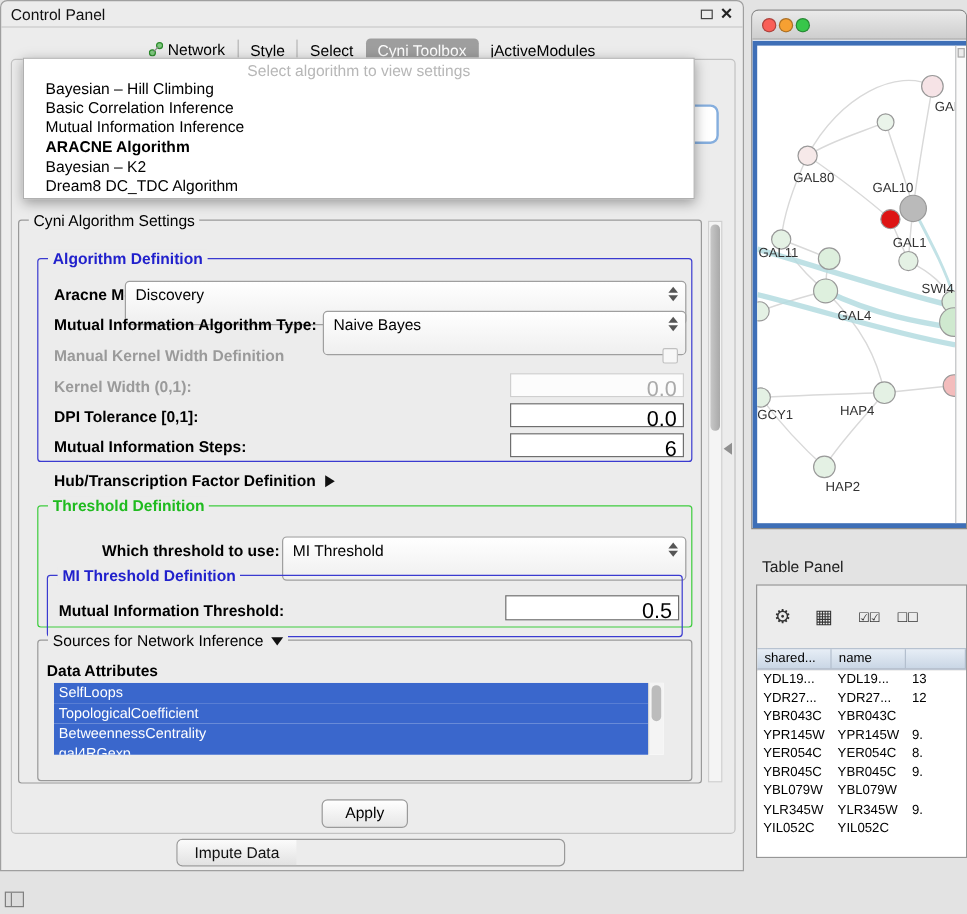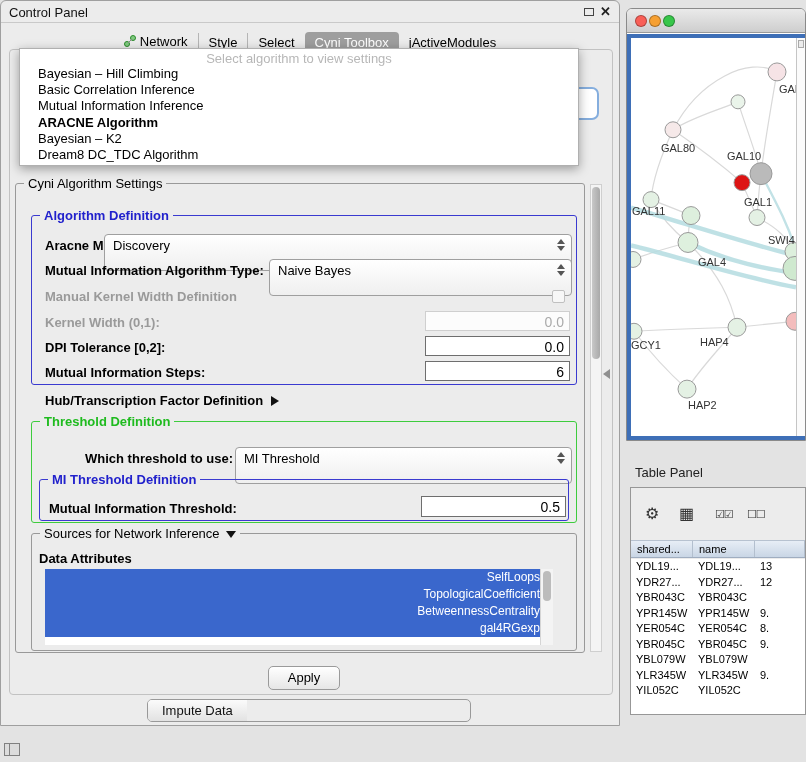--- a/index.html
+++ b/index.html
@@ -28,43 +28,43 @@
   
   .group { border:1px solid #999; border-radius:3px; }
   .group-title { position:absolute; top:-8px; left:8px; background:#ececec; padding:0 4px; font-size:13px; white-space:nowrap; }
   .group.blue { border-color:#3a3ad0; } .group.blue > .group-title { color:#2121cc; font-weight:bold; }
   .group.green { border-color:#3ecc3e; } .group.green > .group-title { color:#1fbb1f; font-weight:bold; }
   .group > * { position:absolute; }
 
   .settings-group { left:14px; top:182px; width:570px; height:470px; }
   .algo-group { left:30px; top:214px; width:546px; height:170px; }
   .thr-group { left:30px; top:420px; width:546px; height:102px; }
-  .mi-group { left:38px; top:478px; width:530px; height:42px; }
+  .mi-group { left:38px; top:478px; width:530px; height:52px; }
   .src-group { left:30px; top:532px; width:546px; height:118px; }
 
   .lbl { position:absolute; font-size:13px; font-weight:bold; color:#000; white-space:nowrap; }
   .lbl.gray { color:#9a9a9a; }
 
   .combo { position:absolute; height:37px; border:1px solid #9f9f9f; border-radius:4px;
            background:linear-gradient(#ffffff,#efefef); font-size:13px; line-height:21px; padding-left:8px; }
   .combo-arrows { position:absolute; right:6px; top:4px; display:flex; flex-direction:column; align-items:center; gap:2px; }
   .tri-up { width:0; height:0; border-left:4px solid transparent; border-right:4px solid transparent; border-bottom:5px solid #555; }
   .tri-dn { width:0; height:0; border-left:4px solid transparent; border-right:4px solid transparent; border-top:5px solid #555; }
 
-  .tinput { position:absolute; height:20px; border:1px solid #6e6e6e; background:#fff; font-size:14px;
+  .tinput { position:absolute; height:20px; border:1px solid #6e6e6e; background:#fff; font-size:18px;
             text-align:right; padding:2px 5px 0 0; }
   .tinput.disabled { border-color:#cfcfcf; background:#fcfcfc; color:#aaa; }
   .checkbox { position:absolute; width:13px; height:13px; border:1px solid #c0c0c0; border-radius:2px; background:#f7f7f7; }
 
   .hub-arrow { display:inline-block; width:0; height:0; border-top:5px solid transparent; border-bottom:5px solid transparent;
                border-left:8px solid #111; margin-left:8px; vertical-align:-1px; }
   .src-arrow { display:inline-block; width:0; height:0; border-left:5px solid transparent; border-right:5px solid transparent;
                border-top:7px solid #111; margin-left:6px; vertical-align:0px; }
 
-  .attr-list { left:44px; top:568px; width:508px; height:76px; background:#fff; overflow:hidden;text-align:right; }
+  .attr-list { left:44px; top:568px; width:508px; height:60px; background:#fff; overflow:hidden; }
   .attr-item { width:495px; height:17px; background:#3a67cc; color:#fff; font-size:12px; line-height:17px; padding-left:4px; }
   .attr-scroll { position:absolute; right:0; top:0; width:13px; height:100%; background:#f4f4f4; border-left:1px solid #d5d5d5; }
   .attr-thumb { position:absolute; left:2px; top:2px; width:8px; height:30px; border-radius:4px; background:#bcbcbc; }
 
   .vscroll { left:589px; top:183px; width:12px; height:468px; background:#f4f4f4; border:1px solid #cfcfcf; }
   .vscroll-thumb { position:absolute; left:1px; top:2px; width:8px; height:172px; border-radius:5px;
                    background:linear-gradient(90deg,#c8c8c8,#a9a9a9); }
 
   .apply-btn { left:267px; top:665px; width:72px; height:24px; border:1px solid #9a9a9a; border-radius:5px;
                background:linear-gradient(#ffffff,#e6e6e6); font-size:13px; text-align:center; line-height:22px; }
@@ -167,21 +167,21 @@
     <span>Naive Bayes</span>
     <span class="combo-arrows">
         <span class="tri-up"></span>
         <span class="tri-dn"></span>
       </span>
   </div>
   <span class="lbl gray" style="left:44px; top:288px;">Manual Kernel Width Definition</span>
   <span class="checkbox" style="left:551px; top:289px;"></span>
   <span class="lbl gray" style="left:44px; top:314px;">Kernel Width (0,1):</span>
   <div class="tinput disabled" style="left:424px; top:310px; width:145px;">0.0</div>
-  <span class="lbl" style="left:44px; top:339px;">DPI Tolerance [0,2]:</span>
+  <span class="lbl" style="left:44px; top:339px;">DPI Tolerance [0,1]:</span>
   <div class="tinput" style="left:424px; top:335px; width:145px;">0.0</div>
   <span class="lbl" style="left:44px; top:364px;">Mutual Information Steps:</span>
   <div class="tinput" style="left:424px; top:360px; width:145px;">6</div>
 
   <span class="lbl" style="left:44px; top:392px;"><span>Hub/Transcription Factor Definition</span><span class="hub-arrow"></span></span>
 
   <div class="group green thr-group">
     <span class="group-title">Threshold Definition</span>
   </div>
   <span class="lbl" style="left:84px; top:450px;">Which threshold to use:</span>

